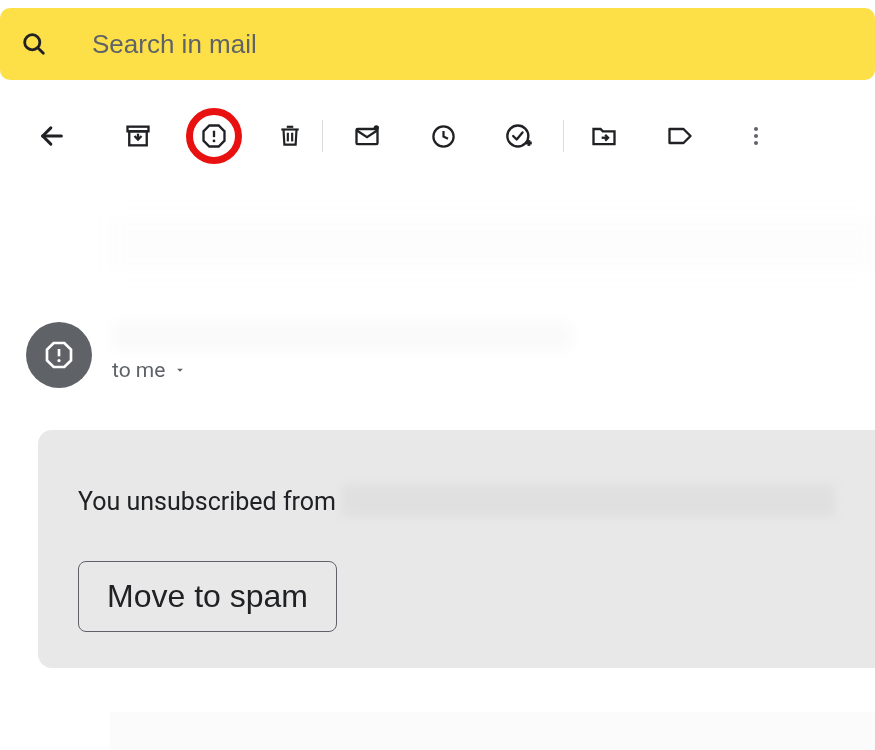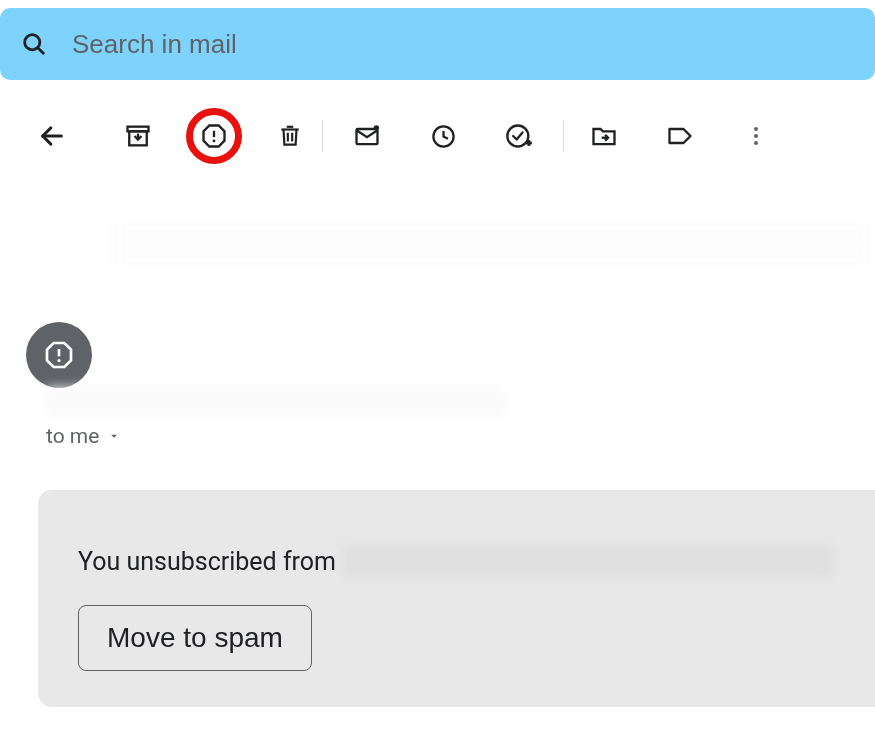--- a/index.html
+++ b/index.html
@@ -4,27 +4,28 @@
 <style>
   * { box-sizing: border-box; margin: 0; padding: 0; }
   body {
     font-family: 'Google Sans', Roboto, Arial, sans-serif;
     background: #ffffff;
     width: 875px;
     height: 750px;
     overflow: hidden;
   }
   .search-bar {
-    background: #7dd3fc;
+    background: #fde047;
     border-radius: 10px;
     height: 72px;
     margin: 8px 0 0 0;
     display: flex;
     align-items: center;
     padding: 0 20px;
+    gap: 20px;
   }
   .search-bar .icon { color: #3c4043; }
   .search-input {
     border: none;
     background: transparent;
     font-size: 26px;
     color: #5f6368;
     margin-left: 24px;
     outline: none;
     width: 100%;
@@ -61,21 +62,20 @@
     margin: 58px 0 0 110px;
     height: 52px;
     width: 765px;
     background: #fdfdfd;
     filter: blur(8px);
   }
   .sender-row {
     display: flex;
     align-items: flex-start;
     margin: 52px 0 0 26px;
-    flex-direction: column;
   }
   .avatar {
     width: 66px; height: 66px;
     border-radius: 50%;
     background: #5f6368;
     display: flex; align-items: center; justify-content: center;
     flex-shrink:0;
   }
   .sender-info {
     margin-left: 20px;
@@ -105,25 +105,25 @@
   }
   .blur-chip {
     height: 32px;
     background: #e0e0e0;
     filter: blur(4px);
     flex: 1;
     margin-left: 6px;
     border-radius: 4px;
   }
   .banner-btn {
-    margin-top: 28px;
+    margin-top: 44px;
     border: 1.5px solid #5f6368;
     border-radius: 8px;
     padding: 16px 28px;
-    font-size: 28px;
+    font-size: 32px;
     color: #202124;
     background: transparent;
     cursor: pointer;
     display: inline-block;
   }
   .body-placeholder {
     margin: 44px 0 0 110px;
     height: 90px;
     width: 765px;
     background: #fbfbfb;

